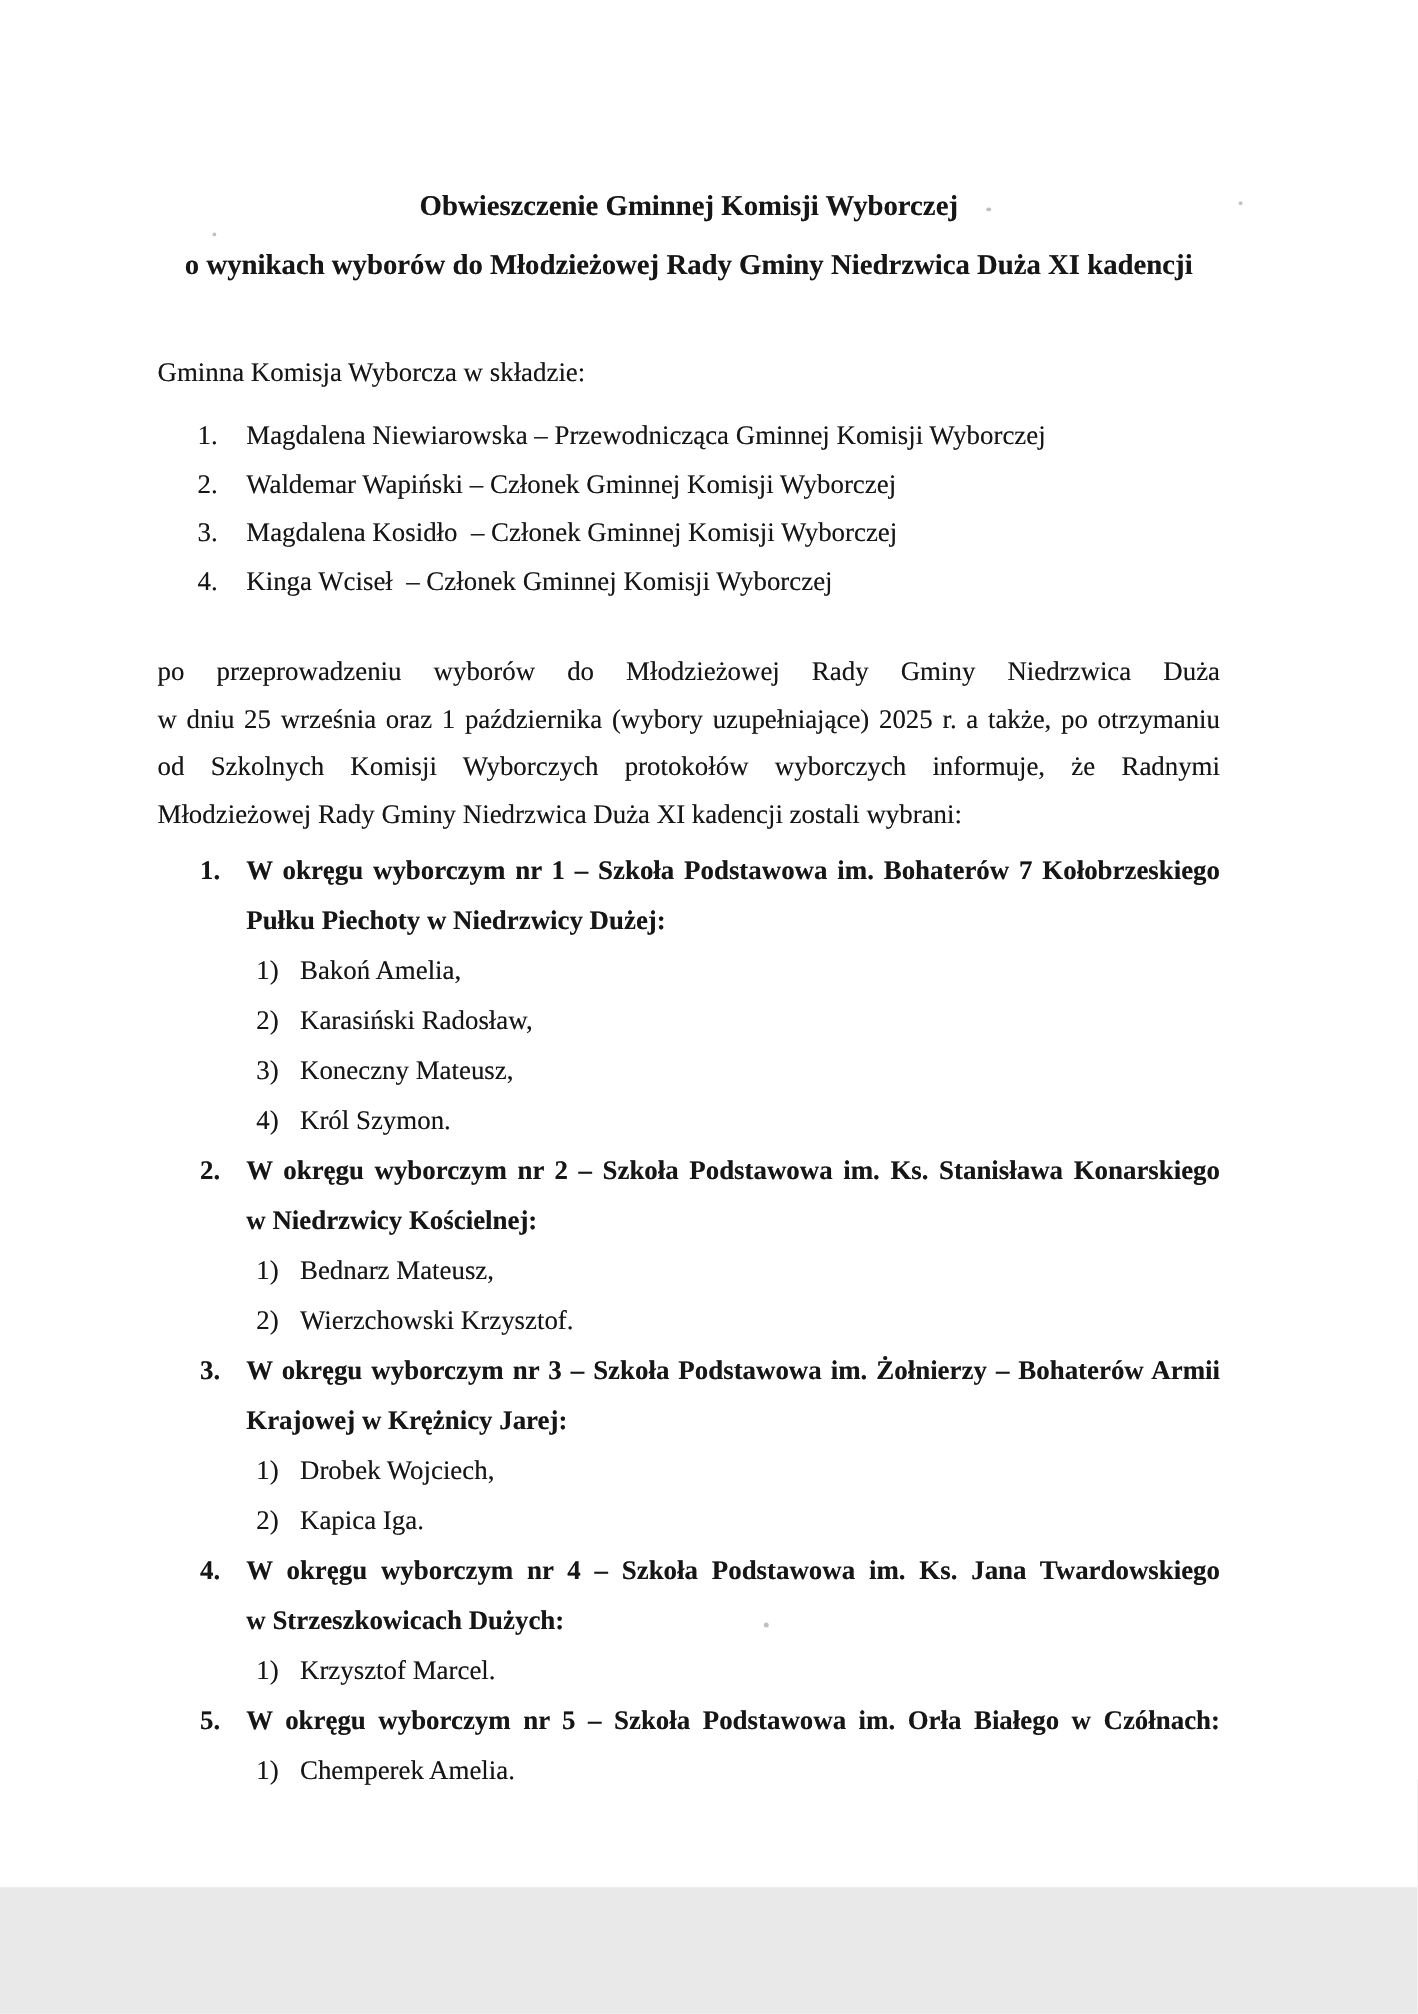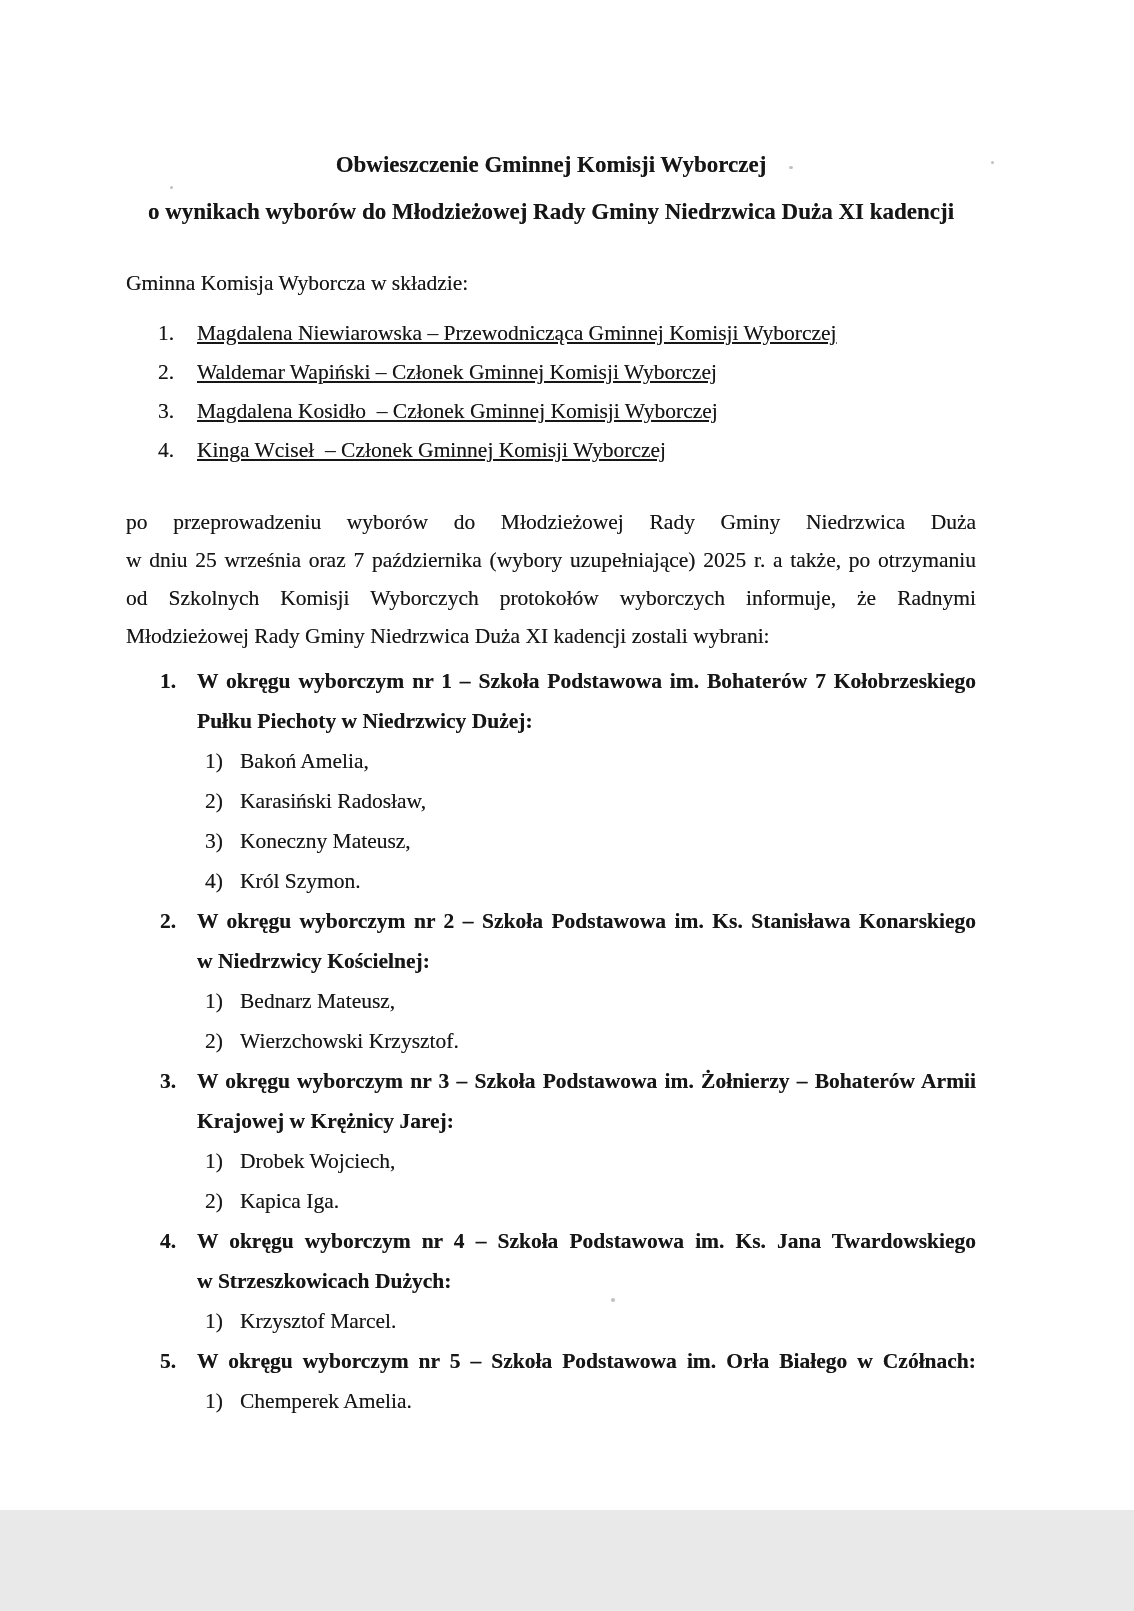--- a/index.html
+++ b/index.html
@@ -15,27 +15,27 @@
     overflow: hidden;
     text-shadow: 0 0 0.5px rgba(25,25,25,0.55);
   }
   .content { padding: 150px 158px 0 126px; }
 
   
   .title { text-align: center; font-weight: bold; font-size: 23px; line-height: 29px; }
   .title .t2 { margin-top: 18px; text-align: center; }
 
   
-  .intro { margin-top: 43px; line-height: 29px; }
+  .intro { margin-top: 58px; line-height: 29px; }
 
   
   .committee { margin-top: 16px; }
   .c-item { display: flex; line-height: 39px; }
   .c-num { width: 39px; margin-left: 32px; flex: none; }
-  .c-text { flex: 1; white-space: pre-wrap; text-decoration: underline; }
+  .c-text { flex: 1; white-space: pre-wrap; }
 
   
   .para { margin-top: 33px; }
   .p-line { line-height: 38px; white-space: nowrap; }
   .jl { text-align: justify; text-align-last: justify; }
 
   
   .sections { margin-top: 6px; }
   .d-row { display: flex; font-weight: bold; }
   .d-num { width: 37px; margin-left: 34px; flex: none; line-height: 40px; }
@@ -84,21 +84,21 @@
         <span class="c-text">Magdalena Kosidło  – Członek Gminnej Komisji Wyborczej</span>
       </div>
       <div class="c-item">
         <span class="c-num">4.</span>
         <span class="c-text">Kinga Wciseł  – Członek Gminnej Komisji Wyborczej</span>
       </div>
     </div>
 
     <div class="para">
       <div class="p-line jl">po przeprowadzeniu wyborów do Młodzieżowej Rady Gminy Niedrzwica Duża</div>
-      <div class="p-line jl">w dniu 25 września oraz 7 października (wybory uzupełniające) 2025 r. a także, po otrzymaniu</div>
+      <div class="p-line jl">w dniu 25 września oraz 1 października (wybory uzupełniające) 2025 r. a także, po otrzymaniu</div>
       <div class="p-line jl">od Szkolnych Komisji Wyborczych protokołów wyborczych informuje, że Radnymi</div>
       <div class="p-line">Młodzieżowej Rady Gminy Niedrzwica Duża XI kadencji zostali wybrani:</div>
     </div>
 
     <div class="sections">
 
       <div class="district">
         <div class="d-row">
           <span class="d-num">1.</span>
           <div class="d-header">

